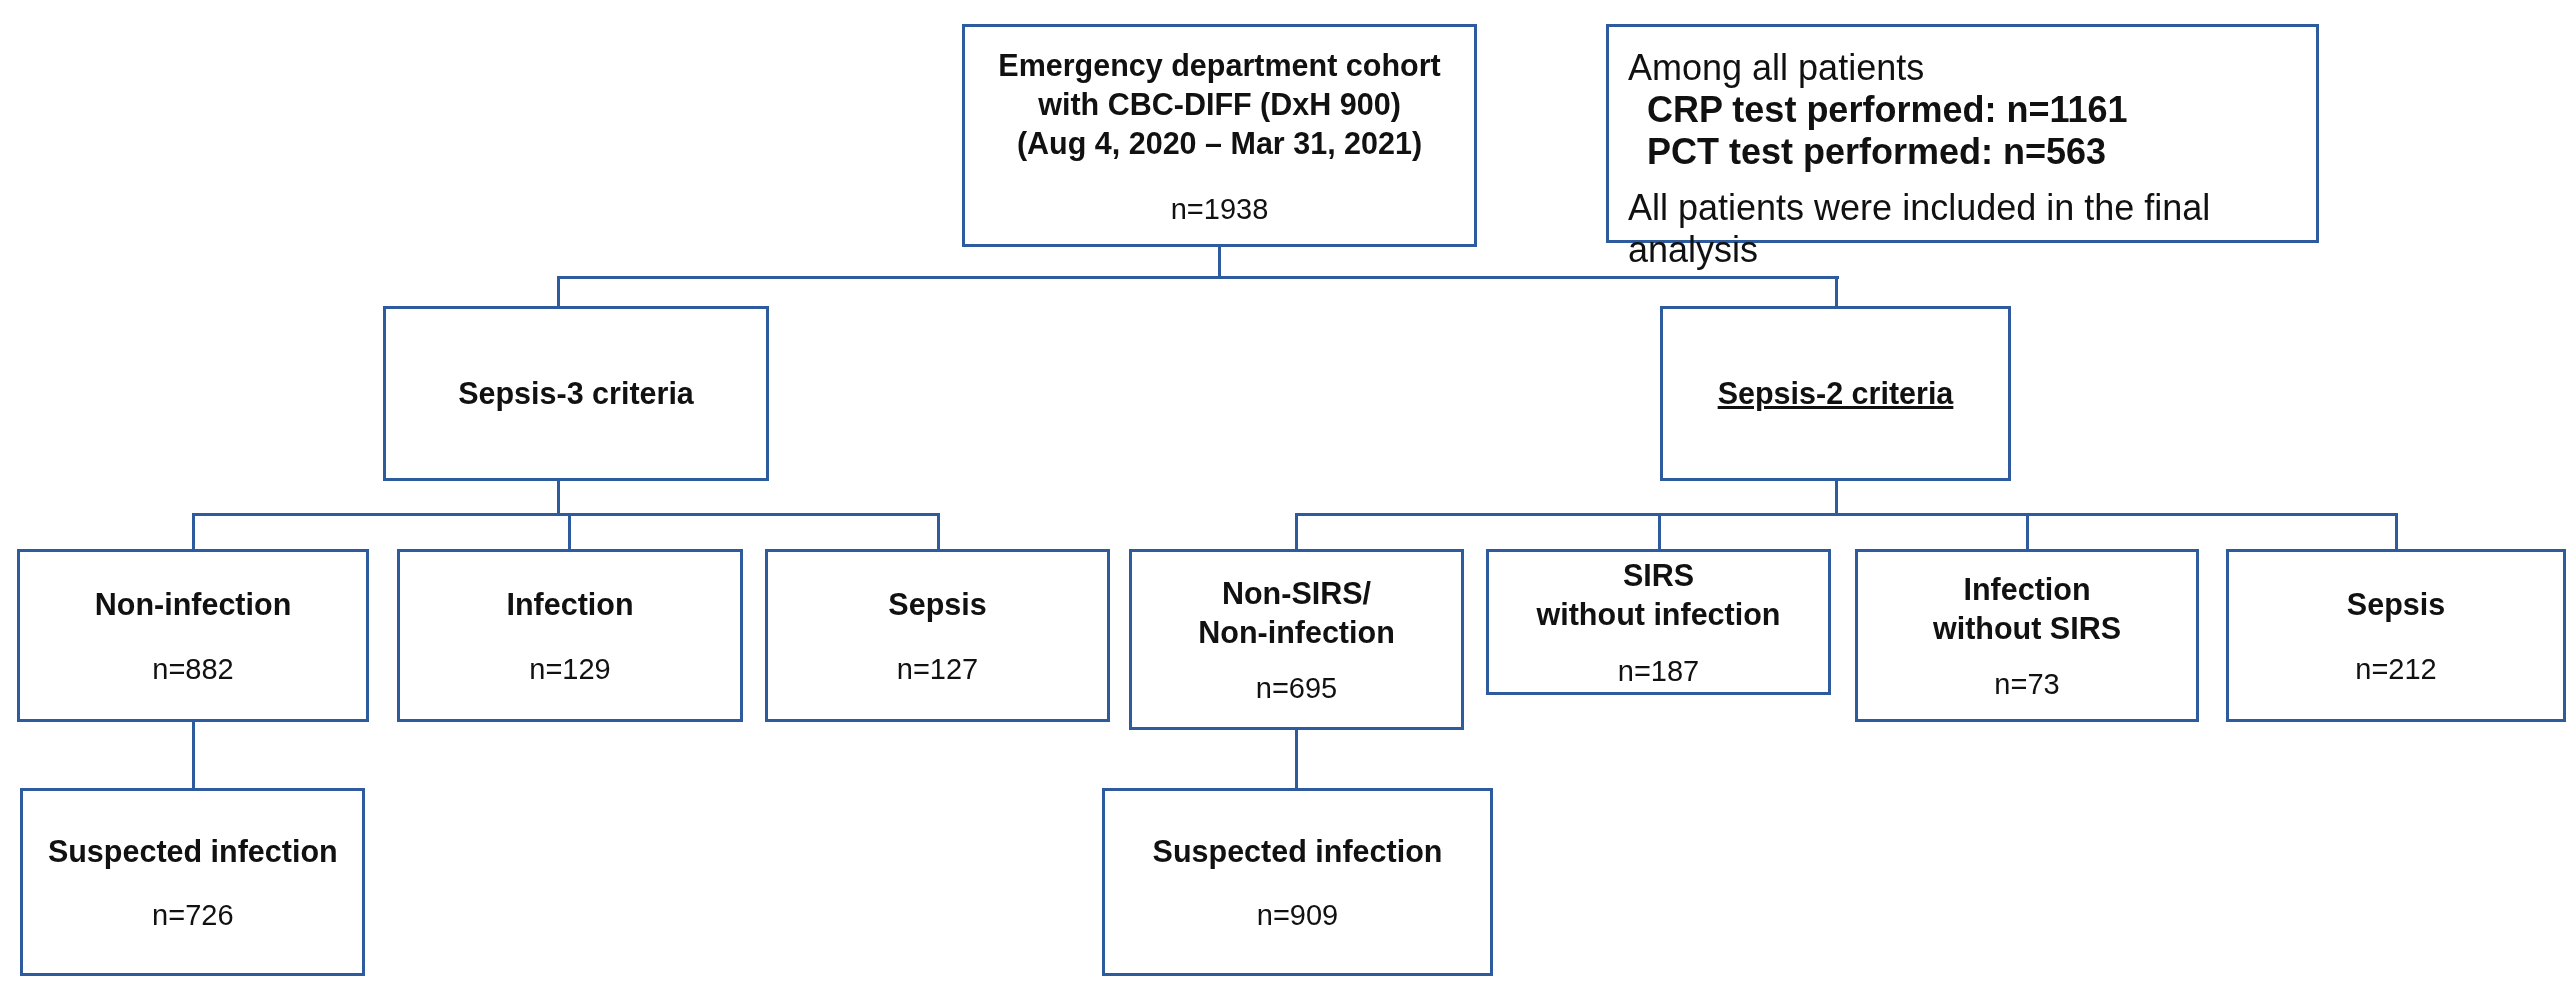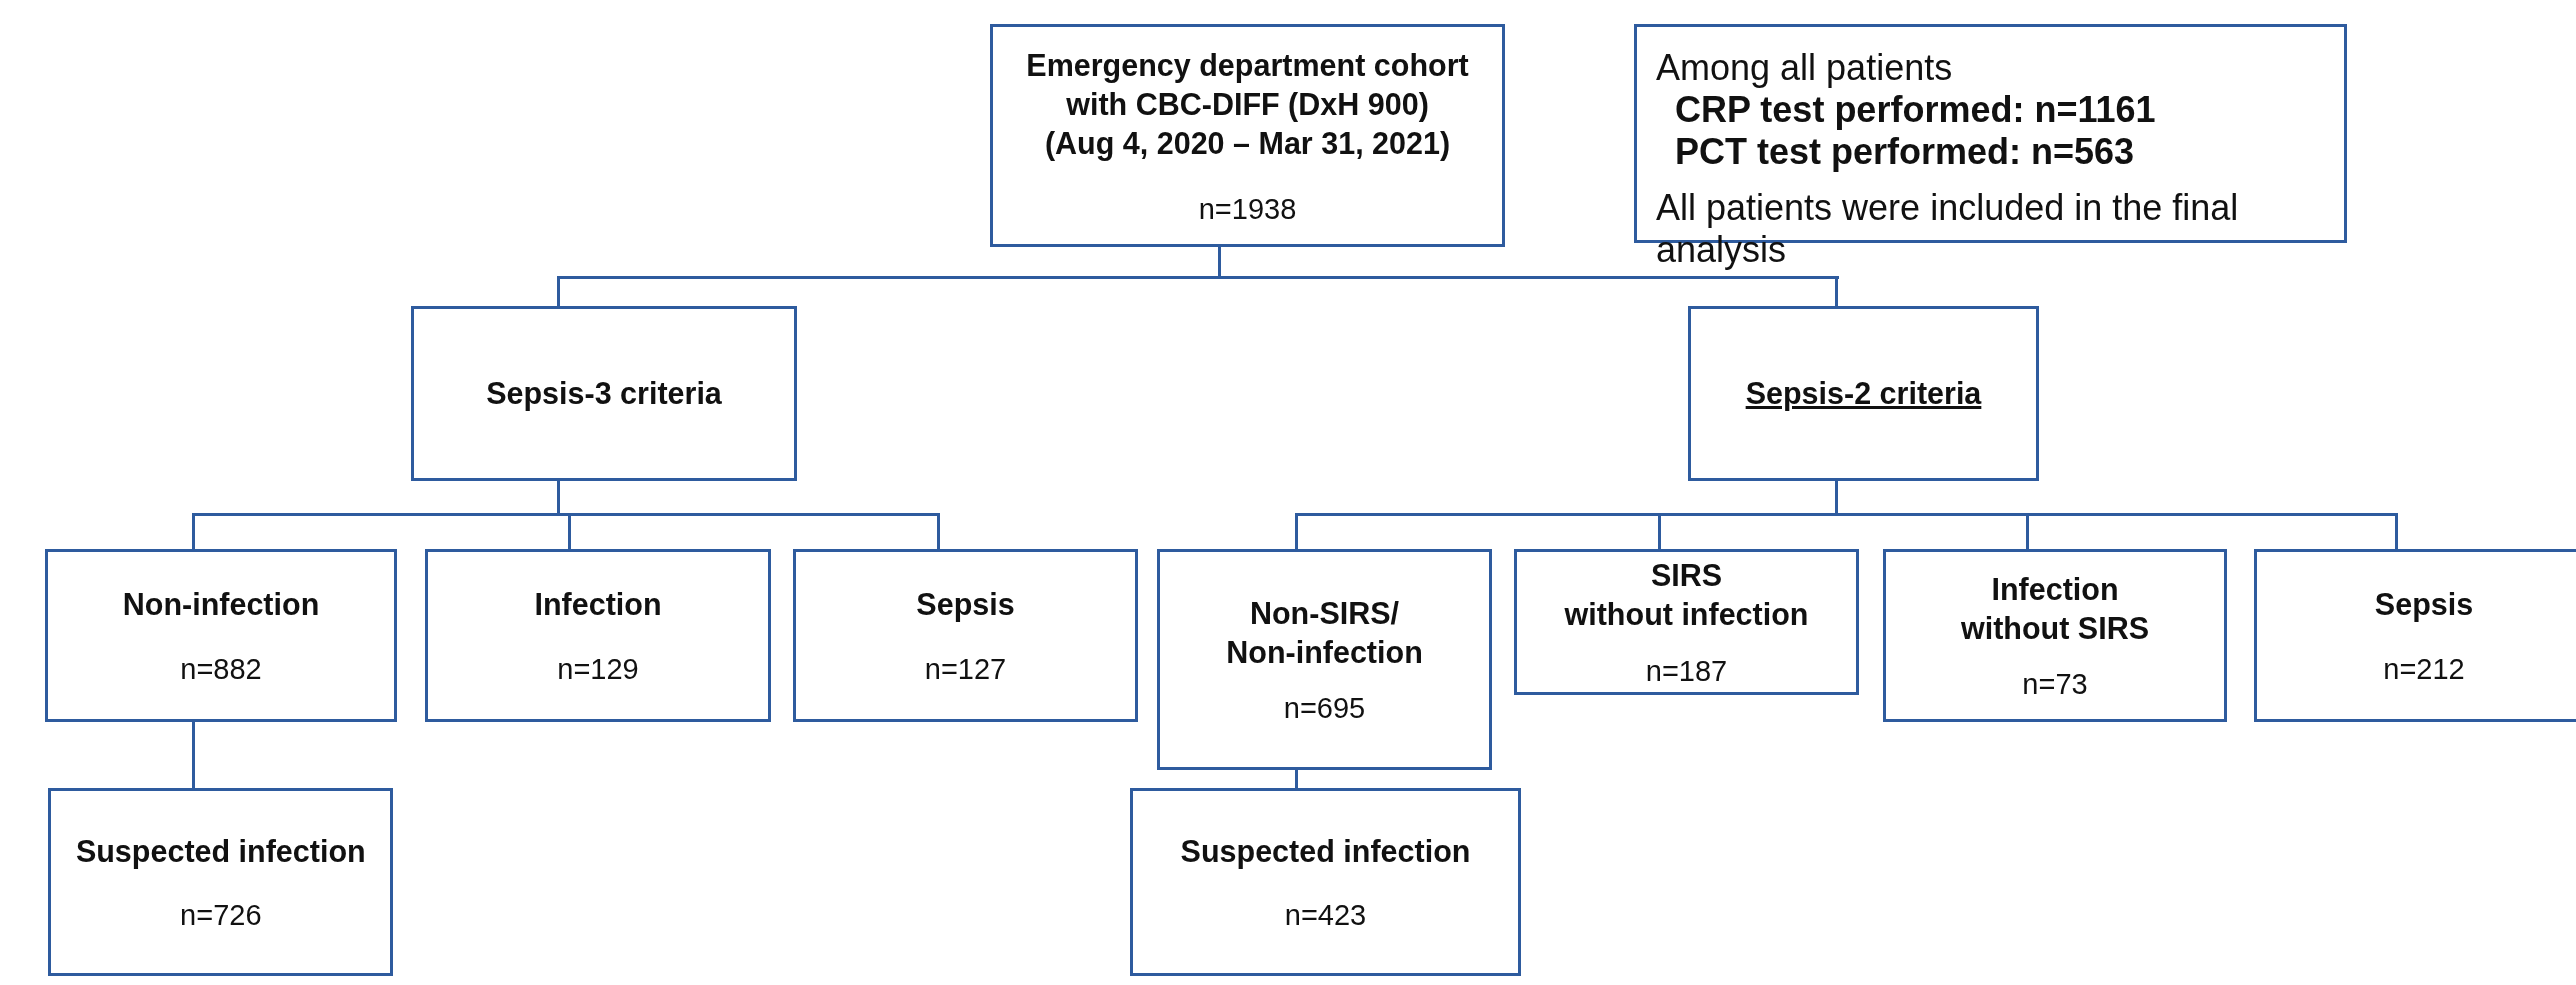--- a/index.html
+++ b/index.html
@@ -19,21 +19,20 @@
   .box {
     position: absolute;
     box-sizing: border-box;
     background: #ffffff;
     border: 3.4px solid #2e5b9e;
     display: flex;
     flex-direction: column;
     align-items: center;
     justify-content: center;
     text-align: center;
-    margin-left: 28px;
   }
   .label {
     font-weight: bold;
     font-size: 30.5px;
     line-height: 39px;
     color: #111111;
   }
   .count {
     font-weight: normal;
     font-size: 29px;
@@ -121,21 +120,21 @@
   </div>
   <div class="box" style="left:397px; top:549px; width:346px; height:173px;">
     <div class="label">Infection</div>
     <div class="count">n=129</div>
   </div>
   <div class="box" style="left:765px; top:549px; width:345px; height:173px;">
     <div class="label">Sepsis</div>
     <div class="count">n=127</div>
   </div>
 
-  <div class="box" style="left:1129px; top:549px; width:335px; height:221px;">
+  <div class="box" style="left:1129px; top:549px; width:335px; height:181px;">
     <div class="label">Non-SIRS/</div>
     <div class="label">Non-infection</div>
     <div class="count tight">n=695</div>
   </div>
   <div class="box" style="left:1486px; top:549px; width:345px; height:146px;">
     <div class="label">SIRS</div>
     <div class="label">without infection</div>
     <div class="count tight">n=187</div>
   </div>
   <div class="box" style="left:1855px; top:549px; width:344px; height:173px;">
@@ -147,17 +146,17 @@
     <div class="label">Sepsis</div>
     <div class="count">n=212</div>
   </div>
 
   <div class="box" style="left:20.3px; top:788px; width:345px; height:188px;">
     <div class="label">Suspected infection</div>
     <div class="count">n=726</div>
   </div>
   <div class="box" style="left:1102px; top:788px; width:391px; height:188px;">
     <div class="label">Suspected infection</div>
-    <div class="count">n=423</div>
+    <div class="count">n=909</div>
   </div>
 
 </div>
 
 
 </body></html>

